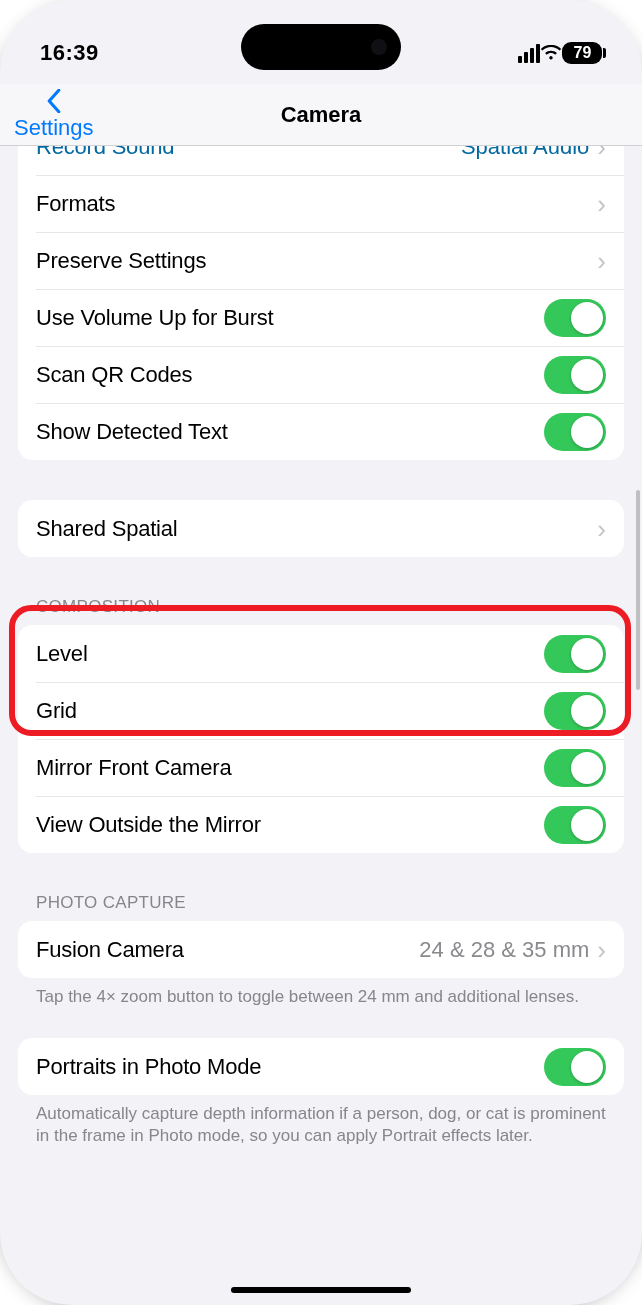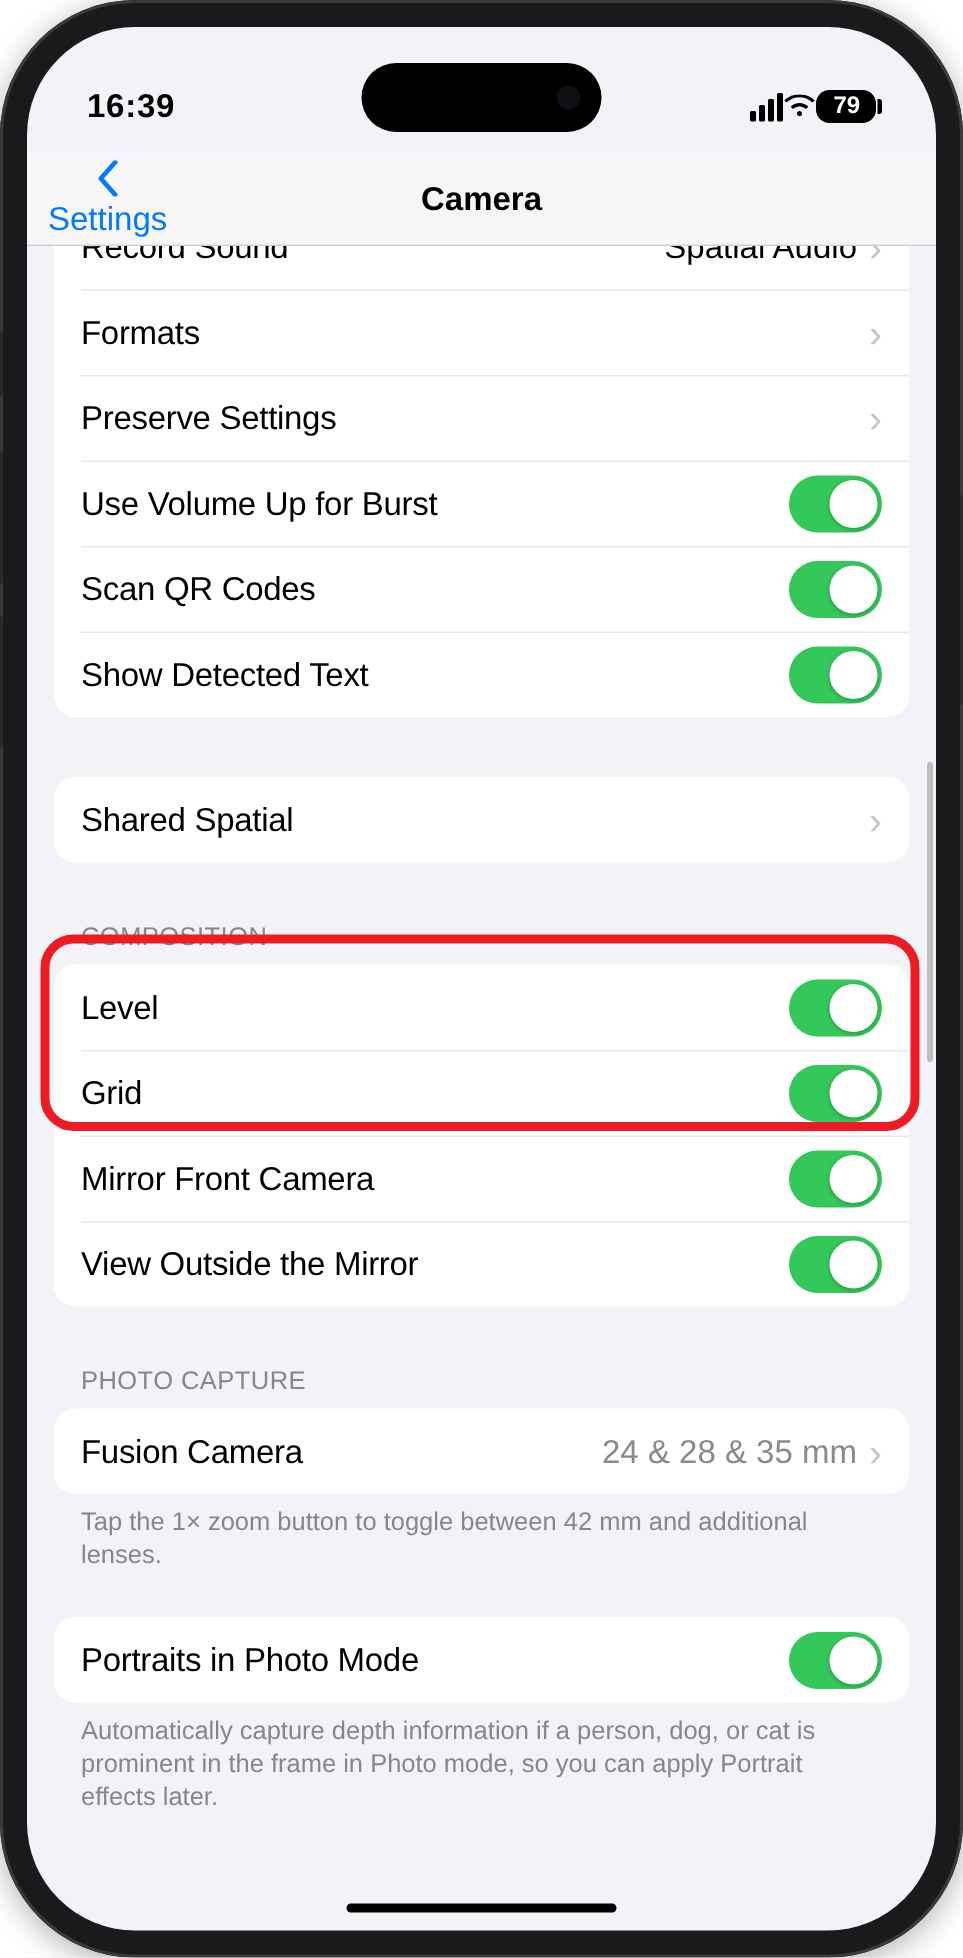--- a/index.html
+++ b/index.html
@@ -8,21 +8,20 @@
   display: flex;
   justify-content: center;
   align-items: flex-start;
   font-family: -apple-system, "Helvetica Neue", Helvetica, Arial, sans-serif;
 }
 .device-frame {
   width: 642px;
   height: 1305px;
   background: #1a1a1c;
   border-radius: 90px;
-  padding: 18px;
   position: relative;
   box-shadow: inset 0 0 0 2px #3a3a3c, 0 4px 20px rgba(0,0,0,.3);
 }
 .side-button {
   position: absolute;
   background: #2a2a2c;
   border-radius: 3px;
 }
 .side-button.left1 { left: -4px; top: 220px; width: 6px; height: 45px; }
 .side-button.left2 { left: -4px; top: 300px; width: 6px; height: 90px; }
@@ -175,21 +174,21 @@
   font-size: 22px;
   color: #000;
   letter-spacing: -.2px;
 }
 .row-value {
   font-size: 22px;
   color: #8a8a8e;
   margin-right: 8px;
 }
 .row-partial .row-label,
-.row-partial .row-value { color: #000000; }
+.row-partial .row-value { color: #0369a1; }
 .chevron {
   color: #c4c4c8;
   font-size: 26px;
   line-height: 1;
 }
 .toggle {
   width: 62px; height: 38px;
   border-radius: 20px;
   background: #34c759;
   position: relative;
@@ -360,21 +359,21 @@
 
         <div class="section">
           <div class="section-header">Photo Capture</div>
           <div class="group">
             <div class="row">
               <div class="row-label">Fusion Camera</div>
               <div class="row-value">24 &amp; 28 &amp; 35 mm</div>
               <span class="chevron">›</span>
             </div>
           </div>
-          <div class="section-footer">Tap the 1× zoom button to toggle between 42 mm and additional lenses.</div>
+          <div class="section-footer">Tap the 4× zoom button to toggle between 24 mm and additional lenses.</div>
         </div>
 
         <div class="section" style="margin-top:-10px;">
           <div class="group">
             <div class="row">
               <div class="row-label">Portraits in Photo Mode</div>
               <div class="toggle">
                   <div class="knob"></div>
                 </div>
             </div>

